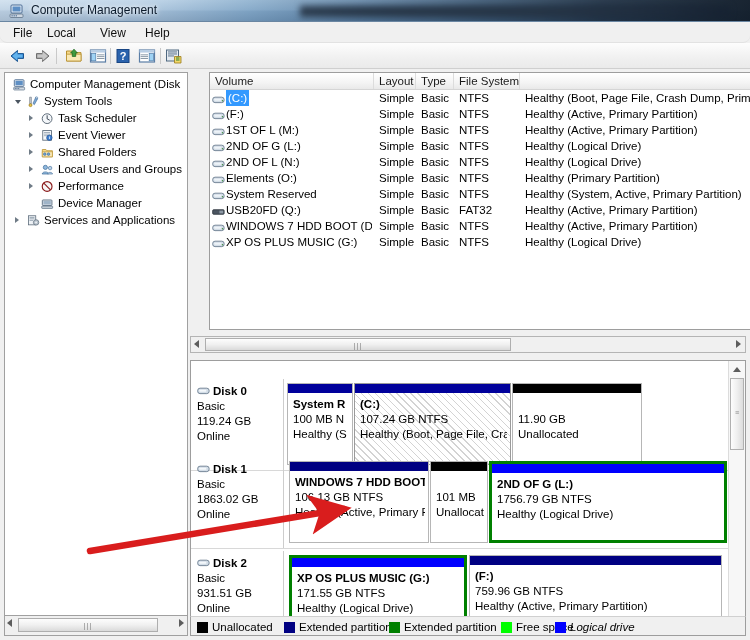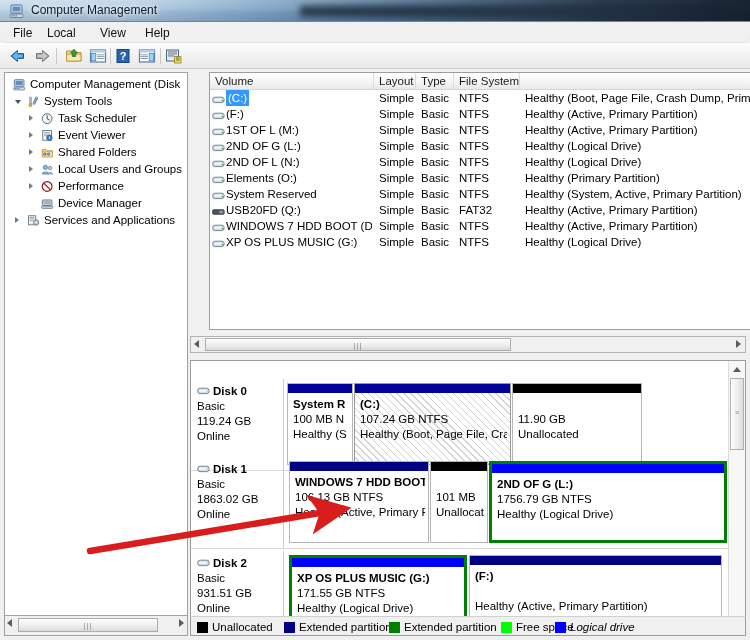--- a/index.html
+++ b/index.html
@@ -612,20 +612,21 @@
               <div class="bar" style="background:#0000ff"></div>
 
               <div class="ptxt p1">XP OS PLUS MUSIC  (G:)</div>
               <div class="ptxt p2">171.55 GB NTFS</div>
               <div class="ptxt p3">Healthy (Logical Drive)</div>
             </div>
             <div class="part" style="left:278px;width:253px">
               <div class="bar" style="background:#000082"></div>
 
               <div class="ptxt p1">(F:)</div>
+              <div class="ptxt p2">759.96 GB NTFS</div>
               <div class="ptxt p3">Healthy (Active, Primary Partition)</div>
             </div>
           </div>
         </div>
       <div class="vscroll">
         <div class="vs-arrow" style="top:0">
             <div class="arrow-up"></div>
           </div>
         <div class="vs-thumb">
           <div style="position:absolute;left:4px;top:33px;color:#8a8a8a;font-size:7px;line-height:2px">≡</div>

